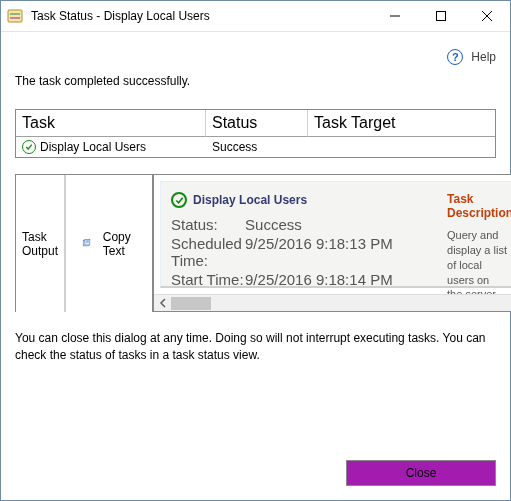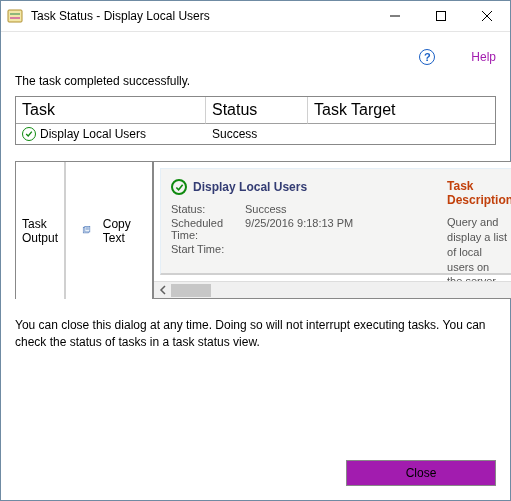--- a/index.html
+++ b/index.html
@@ -63,24 +63,24 @@
   }
   .help-row .qicon {
     width:16px;height:16px;
     border-radius:50%;
     border:1.5px solid #1a60c5;
     color:#1a60c5;
     display:flex;align-items:center;justify-content:center;
     font-weight:bold;
     font-size:11px;
   }
-  .help-link { color:#a21caf; cursor:pointer; font-size:12px;margin-left:28px; }
+  .help-link { color:#404040; cursor:pointer; font-size:12px; }
 
   .status-msg {
-    margin: 6px 0 8px 0;
+    margin: 6px 0 21px 0;
     font-size:12px;
   }
 
   .grid {
     border:1px solid #888;
     width:100%;
   }
   .grid-hdr {
     display:flex;
     background:#fff;
@@ -169,21 +169,21 @@
     font-weight:600;
     font-size:12px;
     color:#333c73;
     margin-bottom:8px;
   }
   .op-title.desc { color:#c2410c; }
   .op-left .ok-icon { border-width:2px; width:16px;height:16px; }
   .op-left .ok-icon svg{width:9px;height:9px;}
   .op-kv {
     display:flex;
-    font-size:11px;
+    font-size:15px;
     color:#555;
     margin:2px 0;
   }
   .op-kv .k { width:74px; color:#555; }
   .op-kv .v { color:#555; }
   .op-desc-text { font-size:11px; color:#555; line-height:1.35; padding-right:6px; }
 
   .vscroll {
     width:17px;
     background:#f0f0f0;
@@ -332,20 +332,21 @@
                 <div class="op-kv">
                     <span class="k">Status:</span>
                     <span class="v">Success</span>
                   </div>
                 <div class="op-kv">
                     <span class="k">Scheduled Time:</span>
                     <span class="v">9/25/2016 9:18:13 PM</span>
                   </div>
                 <div class="op-kv">
                     <span class="k">Start Time:</span>
+                    <span class="v">9/25/2016 9:18:14 PM</span>
                   </div>
               </div>
               <div class="op-right">
                 <div class="op-title desc">Task Description</div>
                 <div class="op-desc-text">Query and display a list of local users on the server</div>
               </div>
             </div>
           </div>
           <div class="vscroll">
             <div class="arrow">

